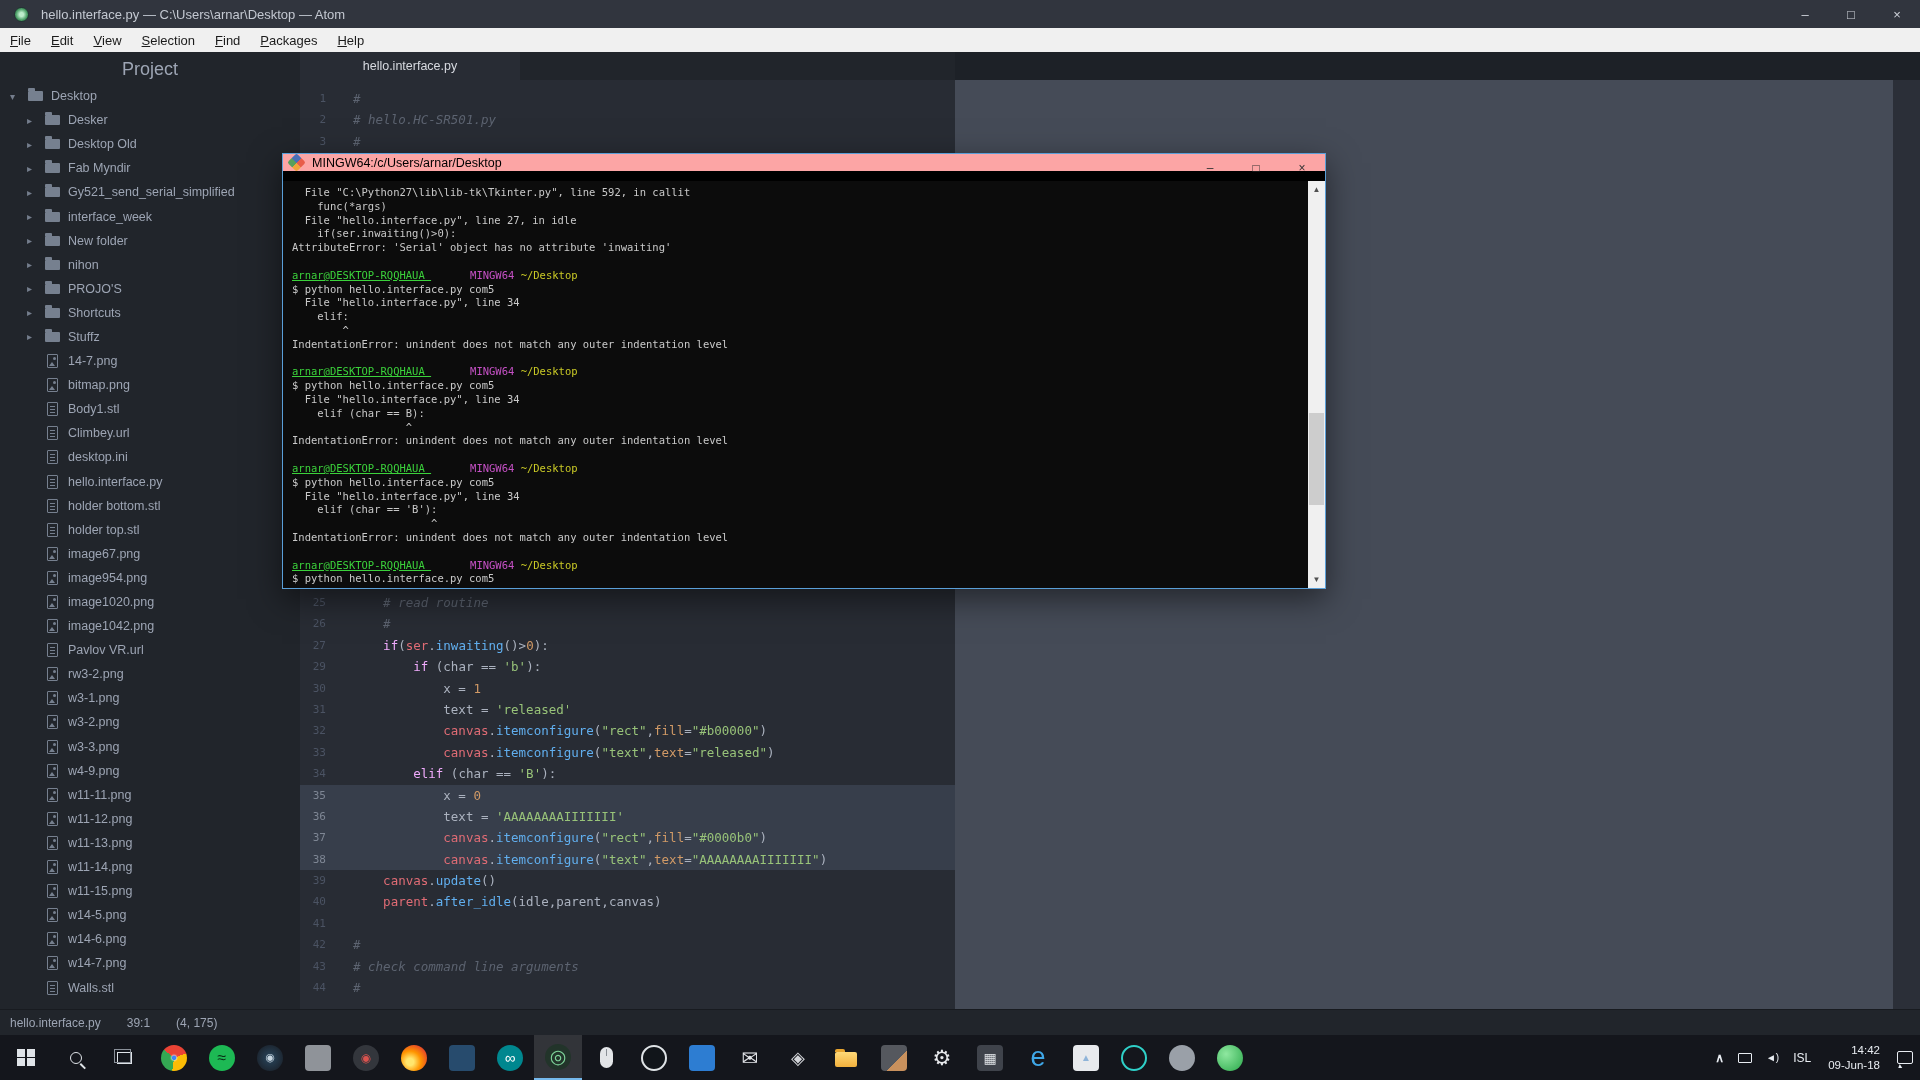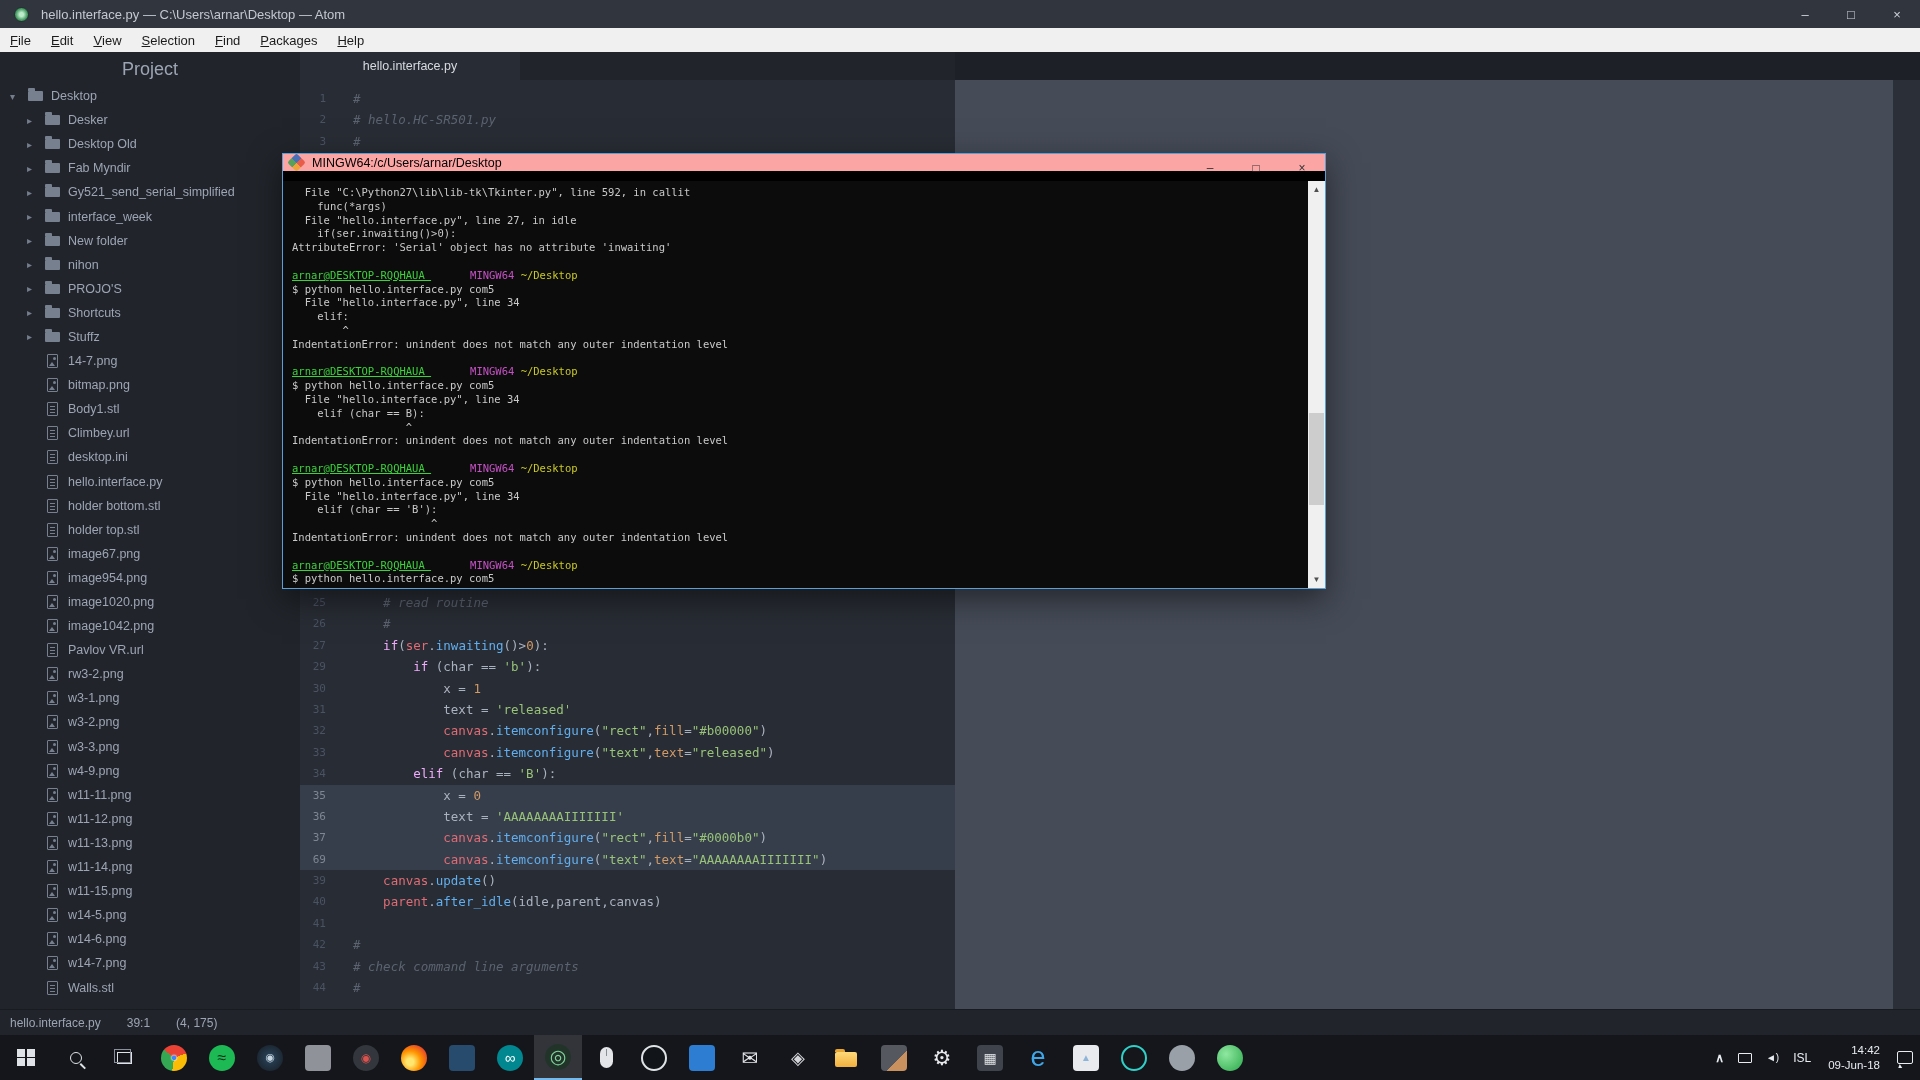--- a/index.html
+++ b/index.html
@@ -423,21 +423,21 @@
         </div>
         <div class="code-line sel">
           <span class="lnum">36</span>
           <span class="ltext"><span class="tok-p">            text = </span><span class="tok-s">'AAAAAAAAIIIIIII'</span></span>
         </div>
         <div class="code-line sel">
           <span class="lnum">37</span>
           <span class="ltext"><span class="tok-p">            </span><span class="tok-o">canvas</span><span class="tok-p">.</span><span class="tok-f">itemconfigure</span><span class="tok-p">(</span><span class="tok-s">"rect"</span><span class="tok-p">,</span><span class="tok-a">fill</span><span class="tok-p">=</span><span class="tok-s">"#0000b0"</span><span class="tok-p">)</span></span>
         </div>
         <div class="code-line sel">
-          <span class="lnum">69</span>
+          <span class="lnum">38</span>
           <span class="ltext"><span class="tok-p">            </span><span class="tok-o">canvas</span><span class="tok-p">.</span><span class="tok-f">itemconfigure</span><span class="tok-p">(</span><span class="tok-s">"text"</span><span class="tok-p">,</span><span class="tok-a">text</span><span class="tok-p">=</span><span class="tok-s">"AAAAAAAAIIIIIII"</span><span class="tok-p">)</span></span>
         </div>
         <div class="code-line">
           <span class="lnum">39</span>
           <span class="ltext"><span class="tok-p">    </span><span class="tok-o">canvas</span><span class="tok-p">.</span><span class="tok-f">update</span><span class="tok-p">()</span></span>
         </div>
         <div class="code-line">
           <span class="lnum">40</span>
           <span class="ltext"><span class="tok-p">    </span><span class="tok-o">parent</span><span class="tok-p">.</span><span class="tok-f">after_idle</span><span class="tok-p">(idle,parent,canvas)</span></span>
         </div>

